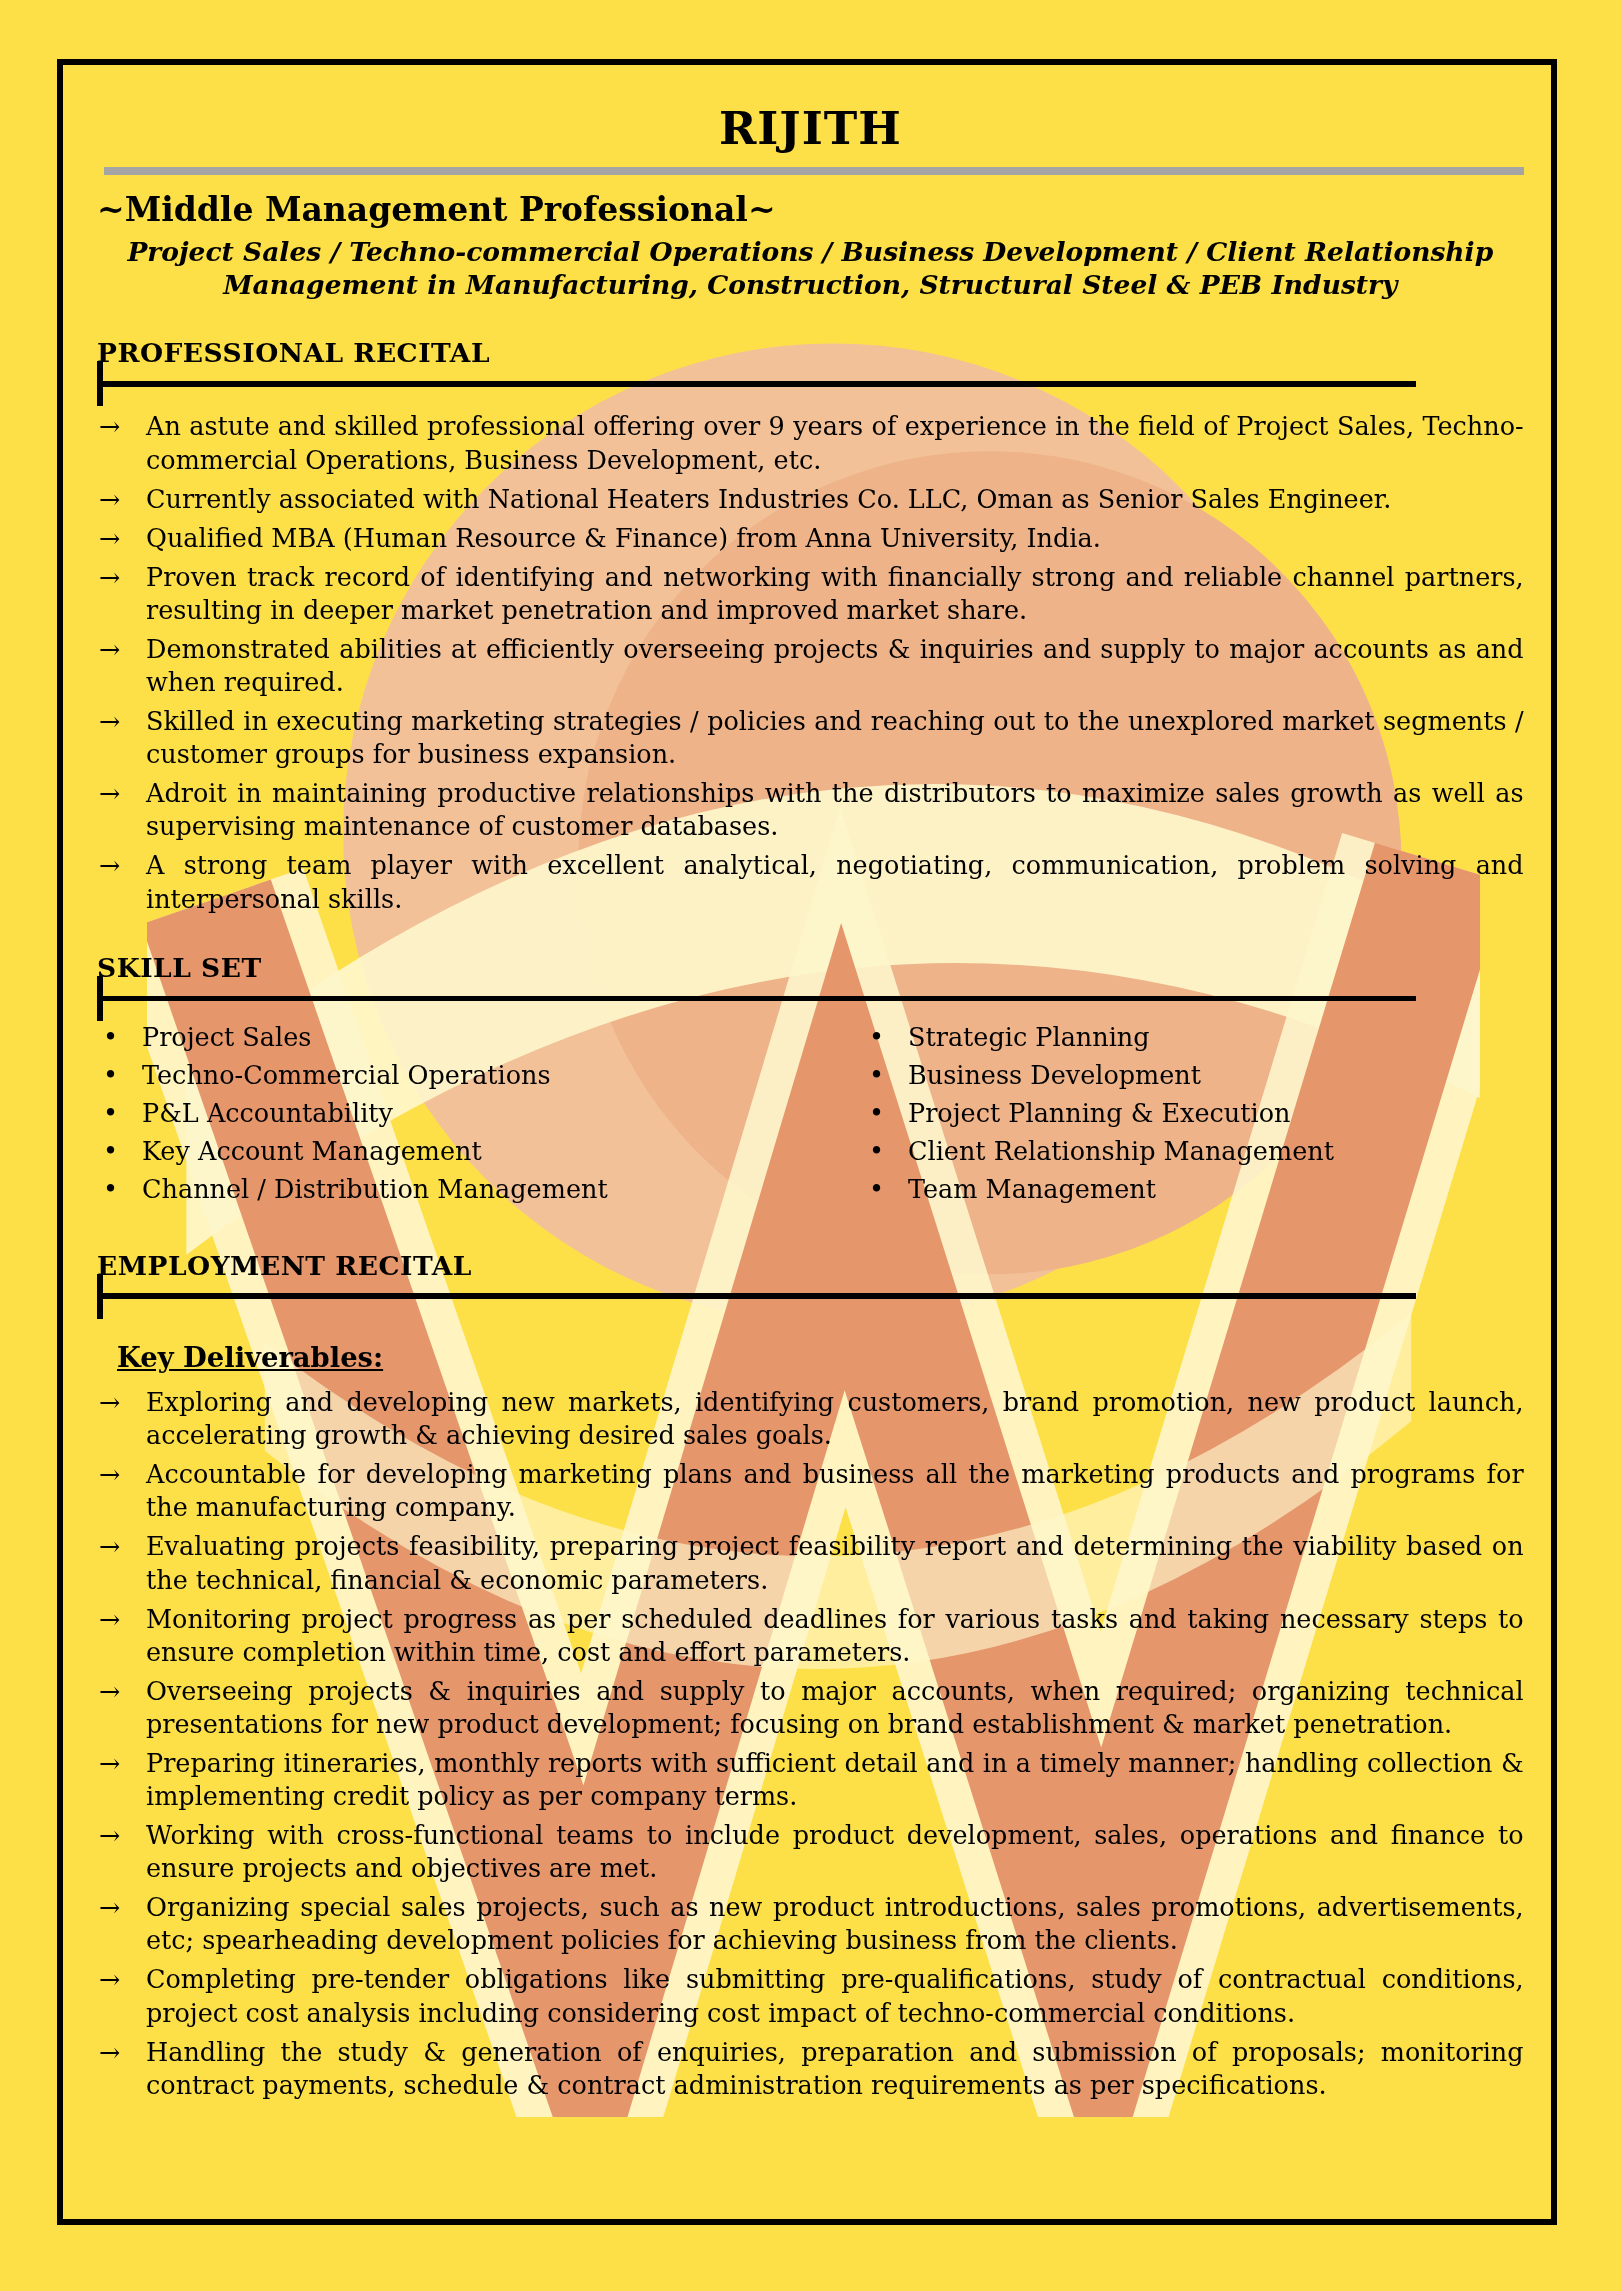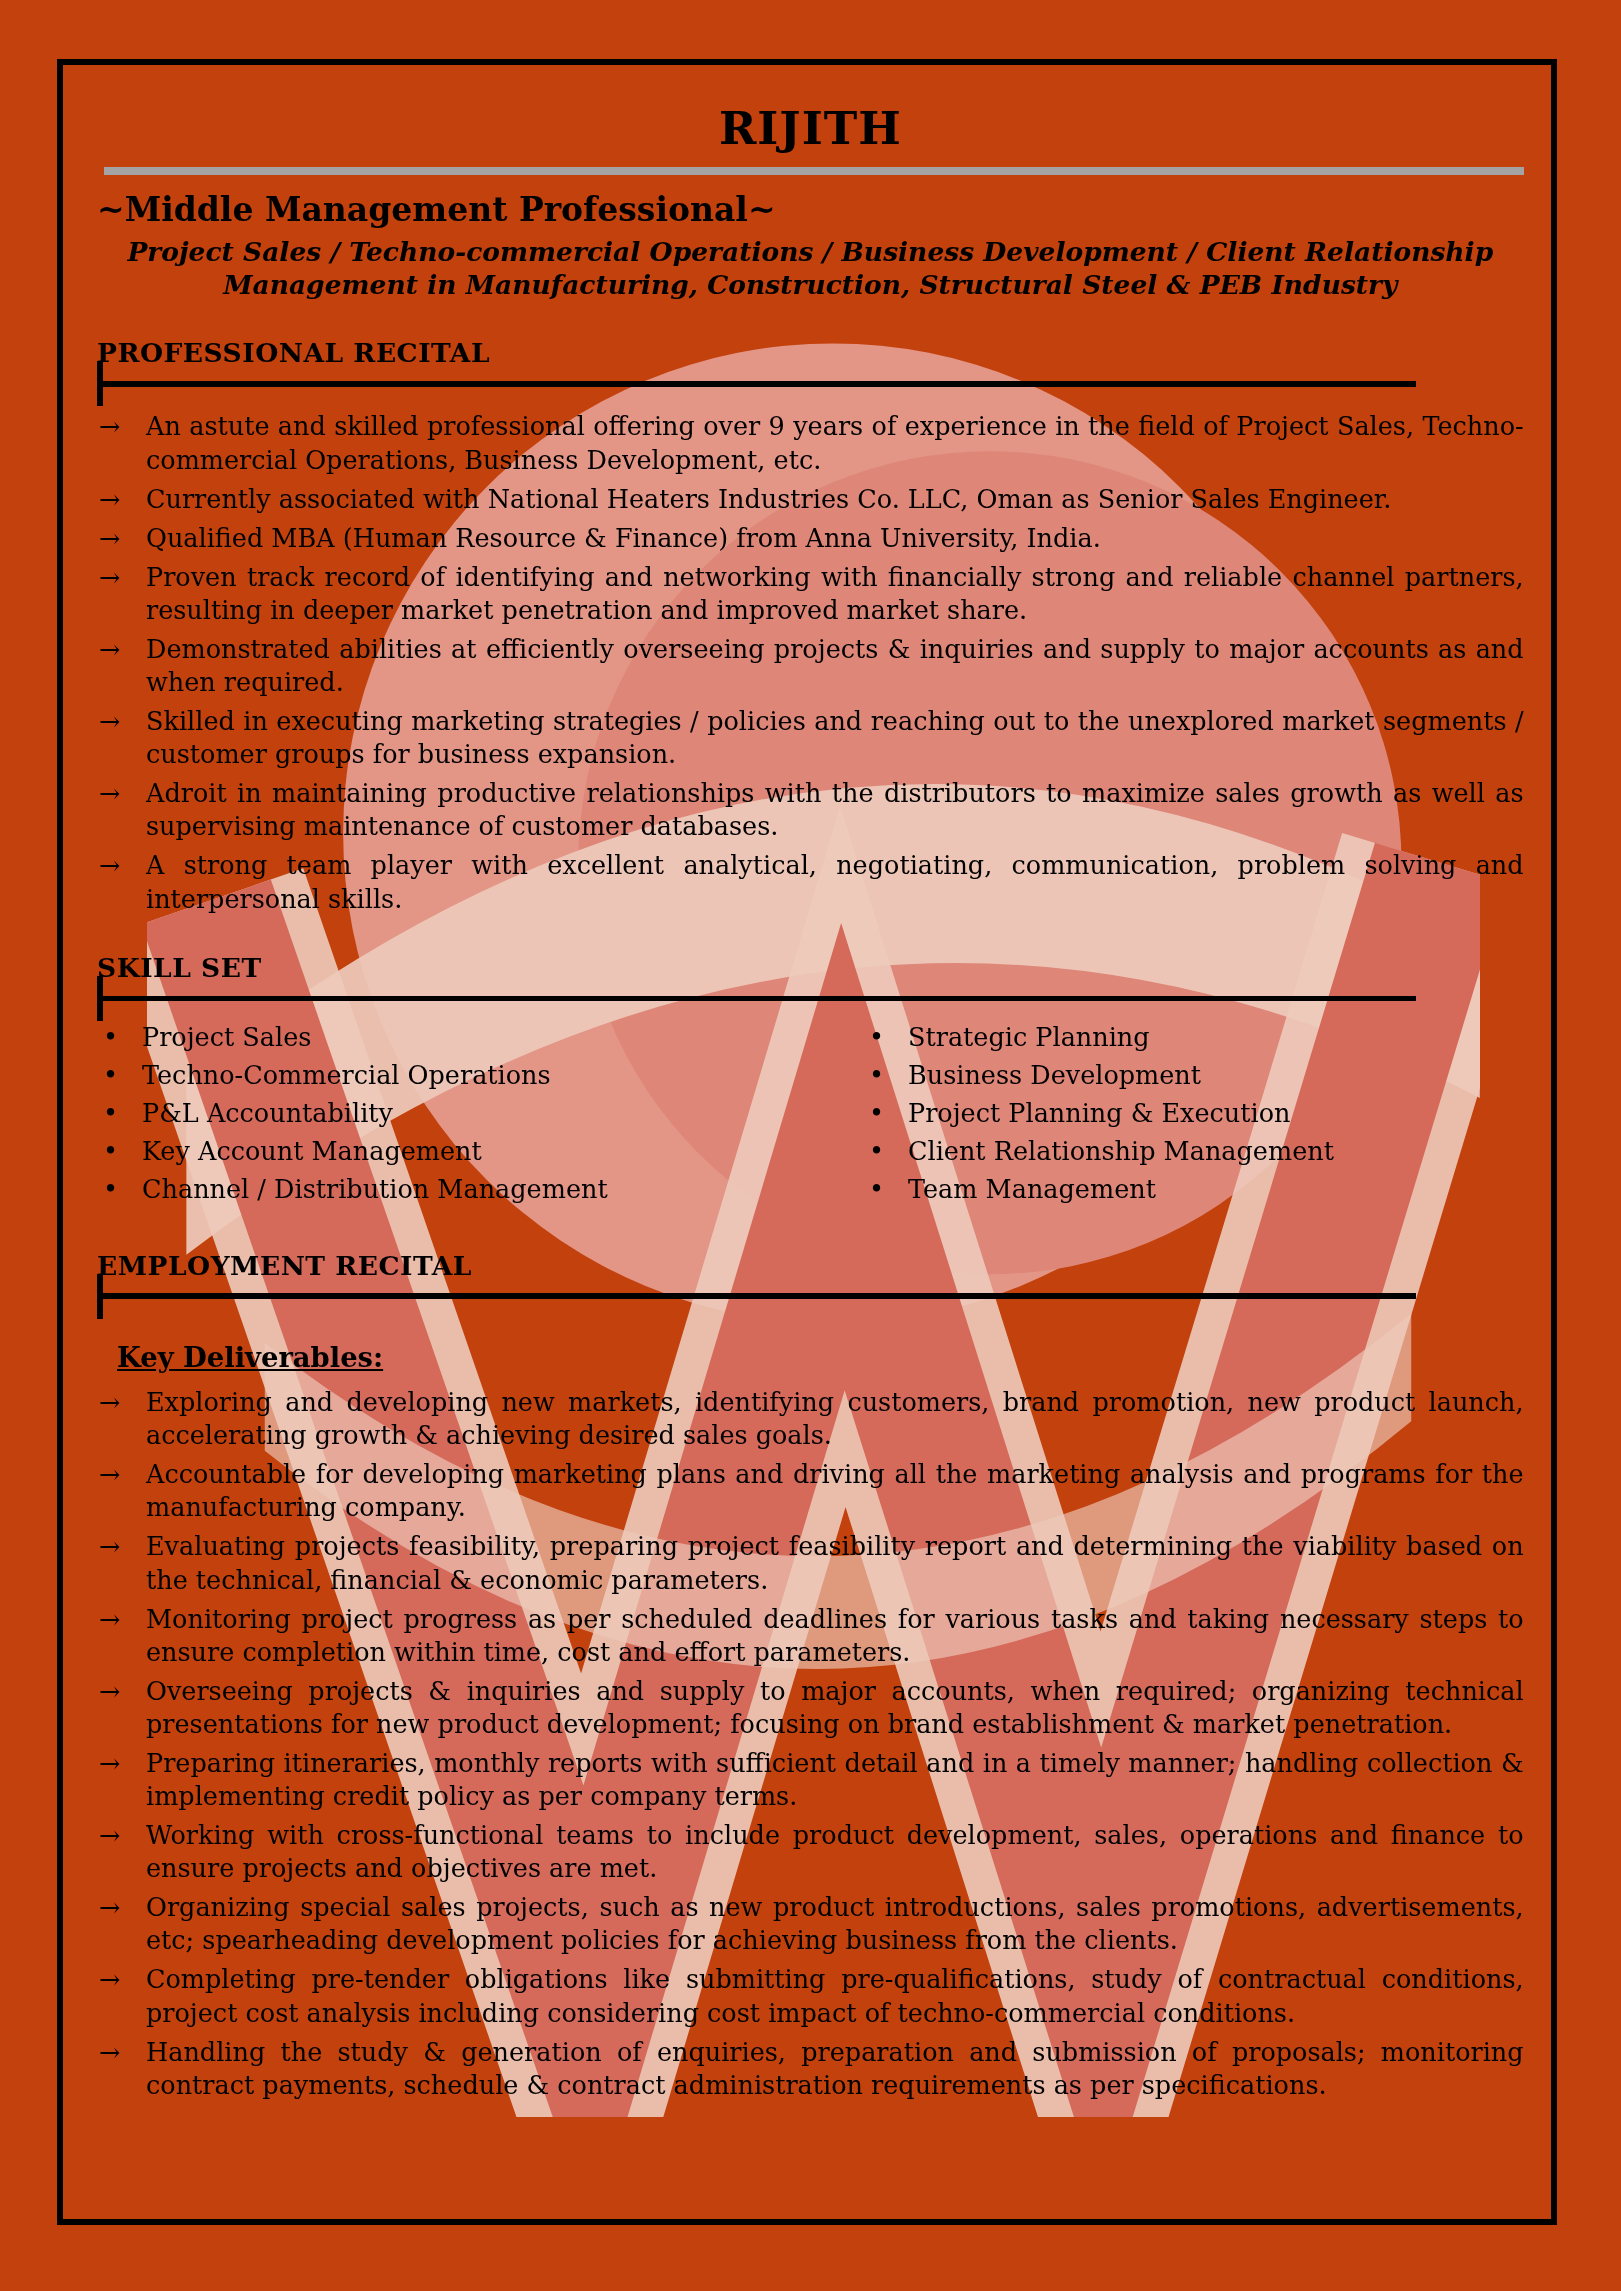--- a/index.html
+++ b/index.html
@@ -1,17 +1,17 @@
 <!DOCTYPE html>
 <html><head>
 <meta charset="utf-8">
 <style>
   html,body{margin:0;padding:0;background:#ffffff;}
   body{width:1621px;height:2292px;position:relative;font-family:"DejaVu Serif","Liberation Serif",serif;color:#000;}
-  .page{position:absolute;inset:0;background:#c2410c;overflow:hidden;}
+  .page{position:absolute;inset:0;background:#fde047;overflow:hidden;}
 
   .watermark{position:absolute;left:147px;top:314px;width:1333px;height:1803px;z-index:0;pointer-events:none;}
 
   .frame{position:absolute;left:57px;top:59px;width:1500px;height:2166px;border:6.9px solid #000;box-sizing:border-box;z-index:1;overflow:hidden;}
   .content{position:relative;height:100%;padding:0 27.4px 0 34px;box-sizing:border-box;}
 
   .name{margin-top:41px;text-align:center;font-size:45px;font-weight:bold;letter-spacing:1px;line-height:1;}
   .contact{margin-top:15.7px;text-align:center;font-size:26.5px;line-height:1.2;}
   .contact b{font-weight:bold;}
   .gray-rule{margin:15.7px 0 0 6.9px;height:8.8px;background:#a4a4a4;}
@@ -147,21 +147,21 @@
       <div class="sec-head">EMPLOYMENT RECITAL</div>
       <div class="sec-rule"></div>
 
 
       <div class="deliv-head">Key Deliverables:</div>
 
       <div class="deliv-list">
 
           <p class="arrow-item"><span class="arrow">→</span><span>Exploring and developing new markets, identifying customers, brand promotion, new product launch, accelerating growth &amp; achieving desired sales goals.</span></p>
 
-          <p class="arrow-item"><span class="arrow">→</span><span>Accountable for developing marketing plans and driving all the marketing analysis and programs for the manufacturing company.</span></p>
+          <p class="arrow-item"><span class="arrow">→</span><span>Accountable for developing marketing plans and business all the marketing products and programs for the manufacturing company.</span></p>
 
           <p class="arrow-item"><span class="arrow">→</span><span>Evaluating projects feasibility, preparing project feasibility report and determining the viability based on the technical, financial &amp; economic parameters.</span></p>
 
           <p class="arrow-item"><span class="arrow">→</span><span>Monitoring project progress as per scheduled deadlines for various tasks and taking necessary steps to ensure completion within time, cost and effort parameters.</span></p>
 
           <p class="arrow-item"><span class="arrow">→</span><span>Overseeing projects &amp; inquiries and supply to major accounts, when required; organizing technical presentations for new product development; focusing on brand establishment &amp; market penetration.</span></p>
 
           <p class="arrow-item"><span class="arrow">→</span><span>Preparing itineraries, monthly reports with sufficient detail and in a timely manner; handling collection &amp; implementing credit policy as per company terms.</span></p>
 
           <p class="arrow-item"><span class="arrow">→</span><span>Working with cross-functional teams to include product development, sales, operations and finance to ensure projects and objectives are met.</span></p>

